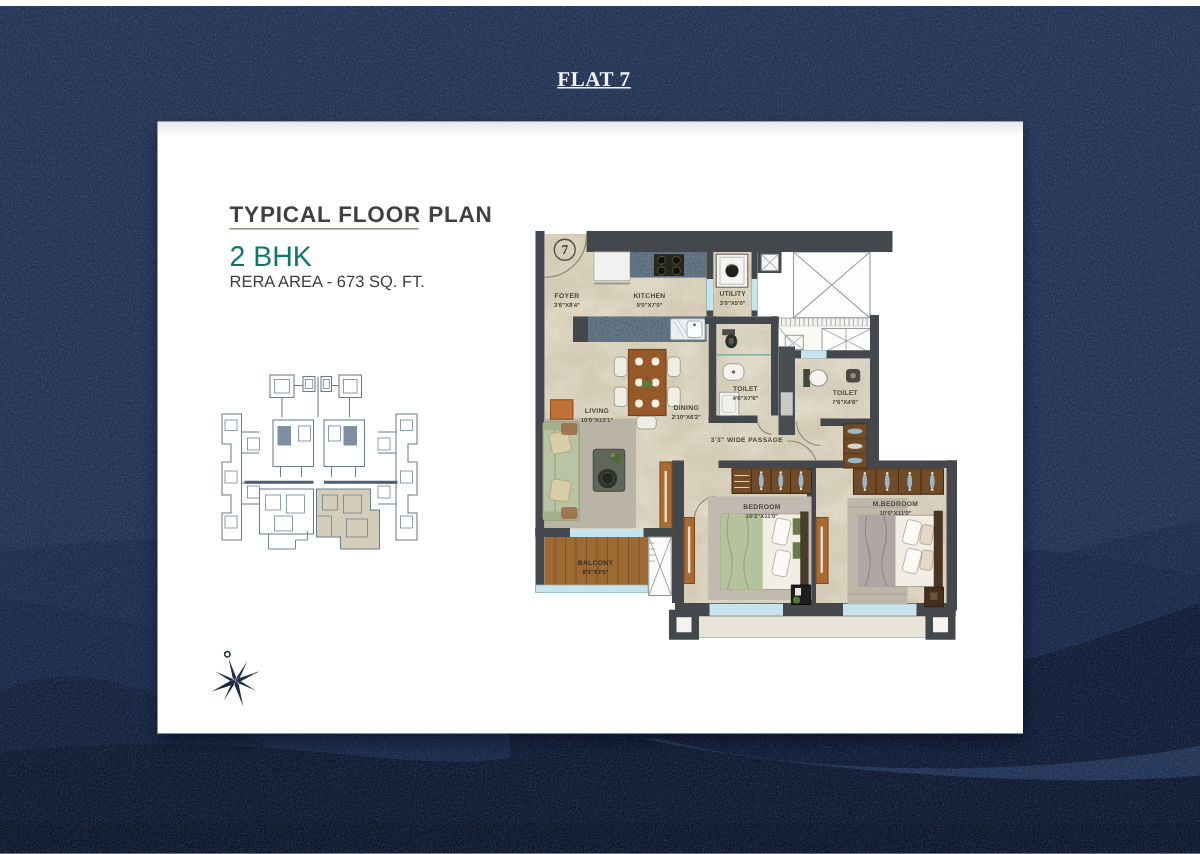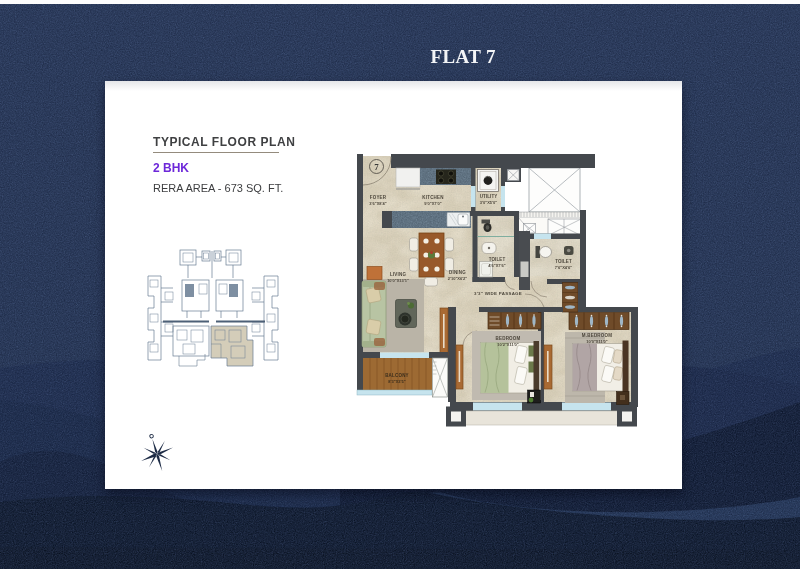--- a/index.html
+++ b/index.html
@@ -53,31 +53,31 @@
   <filter id="noiseD" color-interpolation-filters="sRGB">
       <feTurbulence type="fractalNoise" baseFrequency="0.85" numOctaves="2" seed="9" stitchTiles="stitch"></feTurbulence>
       <feColorMatrix type="matrix" values="0 0 0 0 0.07  0 0 0 0 0.11  0 0 0 0 0.21  0.8 0.8 0.8 0 -0.7"></feColorMatrix>
     </filter>
   <rect x="0" y="4" width="800" height="565" filter="url(#noiseL)" opacity="0.55"></rect>
   <rect x="0" y="4" width="800" height="565" filter="url(#noiseD)" opacity="0.55"></rect>
 </svg>
 
 <div class="abs" style="left:0;top:0;width:800px;height:4px;background:#fdfdfd;"></div>
 
-<div class="abs" style="left:296px;top:46px;width:200px;text-align:right;font-family:'Liberation Serif',serif;font-weight:bold;font-size:19px;letter-spacing:0.4px;color:#f3f4f6;">FLAT 7</div>
+<div class="abs" style="left:296px;top:46px;width:200px;text-align:center;font-family:'Liberation Serif',serif;font-weight:bold;font-size:14px;letter-spacing:0.4px;color:#f3f4f6;text-decoration:underline;">FLAT 7</div>
 
 <div class="abs" style="left:105px;top:81px;width:577px;height:408px;background:#ffffff;box-shadow:0 5px 10px rgba(5,10,25,0.55);"></div>
 
 <div class="abs" style="left:105px;top:81px;width:577px;height:10px;background:linear-gradient(180deg,rgba(160,165,175,0.28),rgba(255,255,255,0));"></div>
 
-<div class="abs" style="left:153px;top:135px;font-size:12px;font-weight:bold;letter-spacing:0.55px;color:#3f4042;">TYPICAL FLOOR PLAN</div>
+<div class="abs" style="left:153px;top:135px;font-size:15px;font-weight:bold;letter-spacing:0.55px;color:#3f4042;">TYPICAL FLOOR PLAN</div>
 
 <div class="abs" style="left:153px;top:152px;width:126px;height:1px;background:#948b7d;"></div>
 
-<div class="abs" style="left:153px;top:161px;font-size:12px;font-weight:bold;letter-spacing:0px;color:#6d28d9;">2 BHK</div>
+<div class="abs" style="left:153px;top:161px;font-size:19px;font-weight:normal;letter-spacing:0px;color:#0f766e;">2 BHK</div>
 
 <div class="abs" style="left:153px;top:182px;font-size:11px;font-weight:normal;letter-spacing:0px;color:#3c3d3f;">RERA AREA - 673 SQ. FT.</div>
 
 <svg class="abs" style="left:143px;top:244px;" width="150" height="132" viewBox="0 0 150 132">
   <g fill="none" stroke="#687c92" stroke-width="0.7">
 
     <g>
       <rect x="37" y="6" width="16" height="15"></rect>
         <rect x="40" y="9" width="10" height="9" stroke-width="0.5"></rect>
       <line x1="45" y1="21" x2="45" y2="34"></line>

